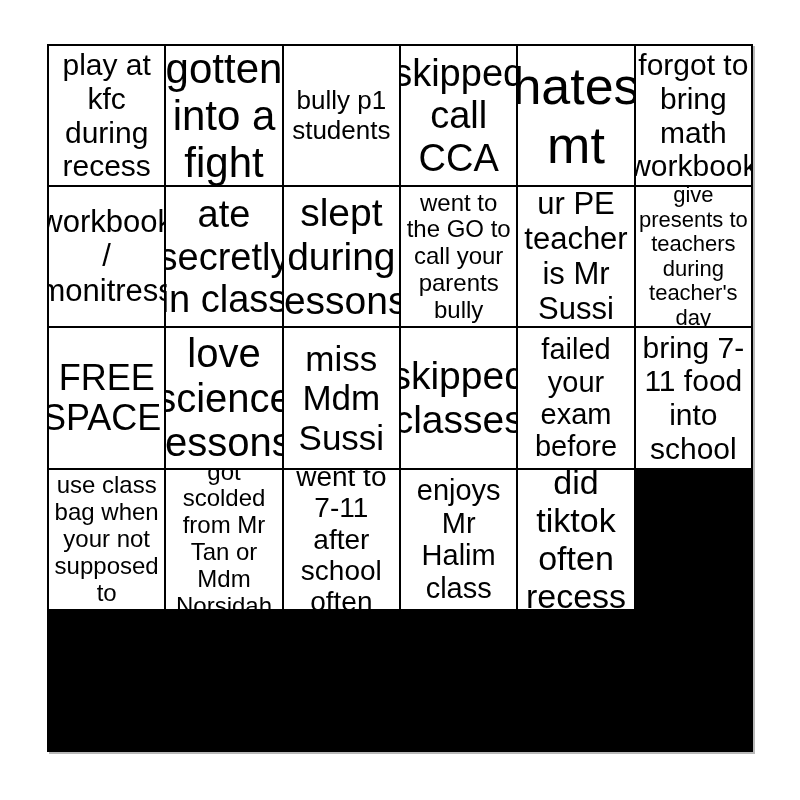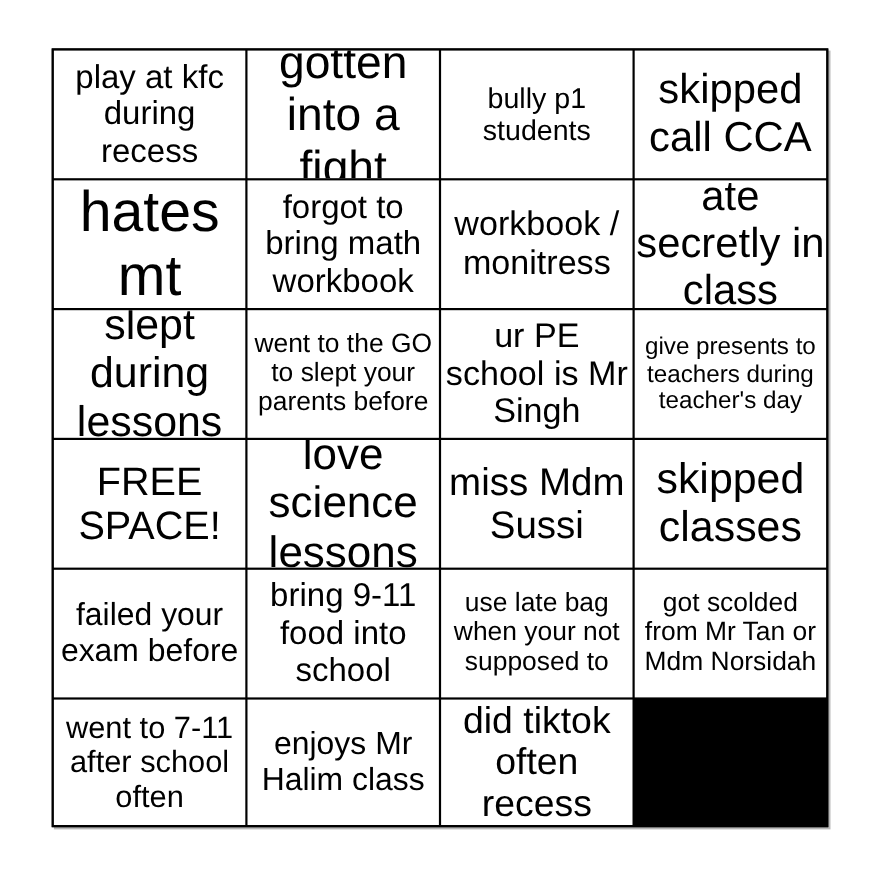--- a/index.html
+++ b/index.html
@@ -18,21 +18,21 @@
     background: #ffffff;
     overflow: hidden;
   }
   .bingo-grid {
     position: absolute;
     left: 47px;
     top: 44px;
     width: 702px;
     height: 704px;
     display: grid;
-    grid-template-columns: repeat(4, 1fr);
+    grid-template-columns: repeat(6, 1fr);
     grid-template-rows: repeat(5, 1fr);
     gap: 2px;
     background: #000000;      
     border: 2px solid #000000;
     box-shadow: 2px 2px 0 rgba(0,0,0,0.28);
   }
   .cell {
     background: #ffffff;
     display: flex;
     align-items: center;
@@ -55,31 +55,31 @@
     <div class="cell" style="font-size:30px">play at kfc during recess</div>
     <div class="cell" style="font-size:42px">gotten into a fight</div>
     <div class="cell" style="font-size:26px">bully p1 students</div>
     <div class="cell" style="font-size:38px">skipped call CCA</div>
     <div class="cell" style="font-size:52px">hates mt</div>
 
     <div class="cell" style="font-size:30px">forgot to bring math workbook</div>
     <div class="cell" style="font-size:31px">workbook / monitress</div>
     <div class="cell" style="font-size:38px">ate secretly in class</div>
     <div class="cell" style="font-size:39px">slept during lessons</div>
-    <div class="cell" style="font-size:24px">went to the GO to slept your parents before</div>
+    <div class="cell" style="font-size:24px">went to the GO to call your parents bully</div>
 
-    <div class="cell" style="font-size:31px">ur PE school is Mr Singh</div>
+    <div class="cell" style="font-size:31px">ur PE teacher is Mr Sussi</div>
     <div class="cell" style="font-size:22px">give presents to teachers during teacher's day</div>
     <div class="cell" style="font-size:36px">FREE SPACE!</div>
     <div class="cell" style="font-size:40px">love science lessons</div>
 
     <div class="cell" style="font-size:35px">miss Mdm Sussi</div>
     <div class="cell" style="font-size:39px">skipped classes</div>
     <div class="cell" style="font-size:29px">failed your exam before</div>
-    <div class="cell" style="font-size:30px">bring 9-11 food into school</div>
-    <div class="cell" style="font-size:24px">use late bag when your not supposed to</div>
+    <div class="cell" style="font-size:30px">bring 7-11 food into school</div>
+    <div class="cell" style="font-size:24px">use class bag when your not supposed to</div>
 
     <div class="cell" style="font-size:24px">got scolded from Mr Tan or Mdm Norsidah</div>
     <div class="cell" style="font-size:28px">went to 7-11 after school often</div>
     <div class="cell" style="font-size:29px">enjoys Mr Halim class</div>
     <div class="cell" style="font-size:34px">did tiktok often recess</div>
   </div>
 </div>
 
 </body></html>

